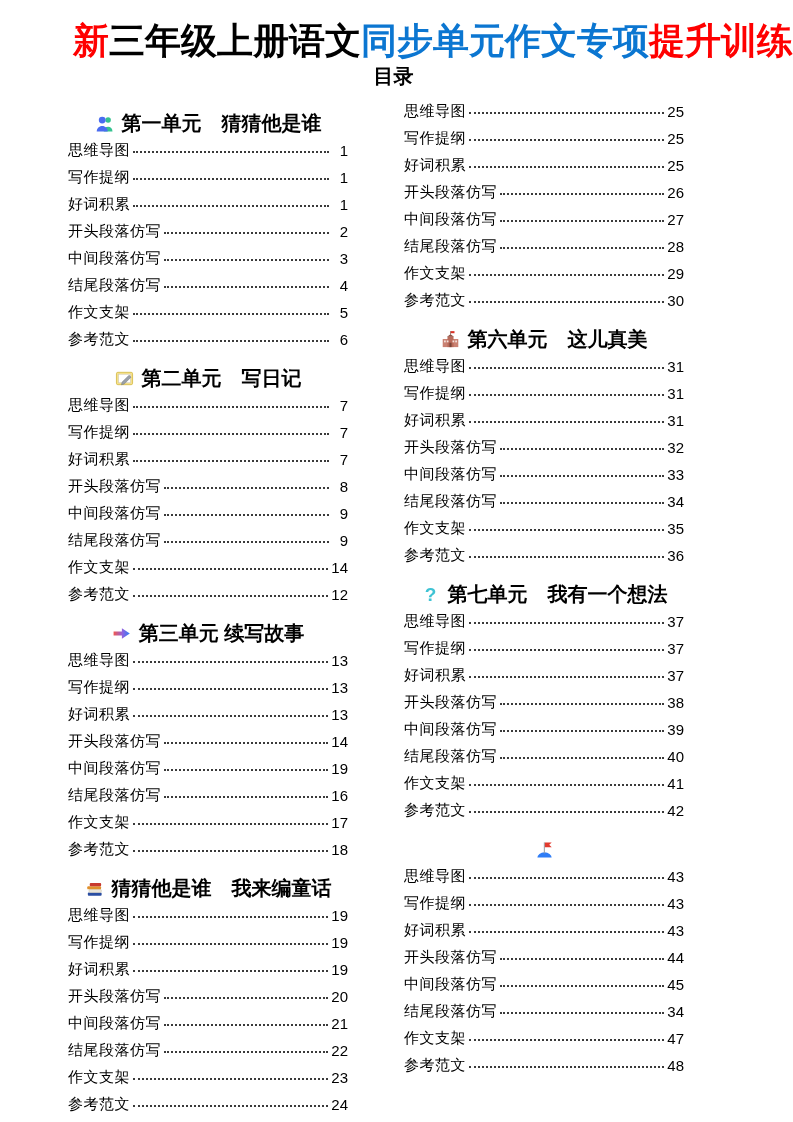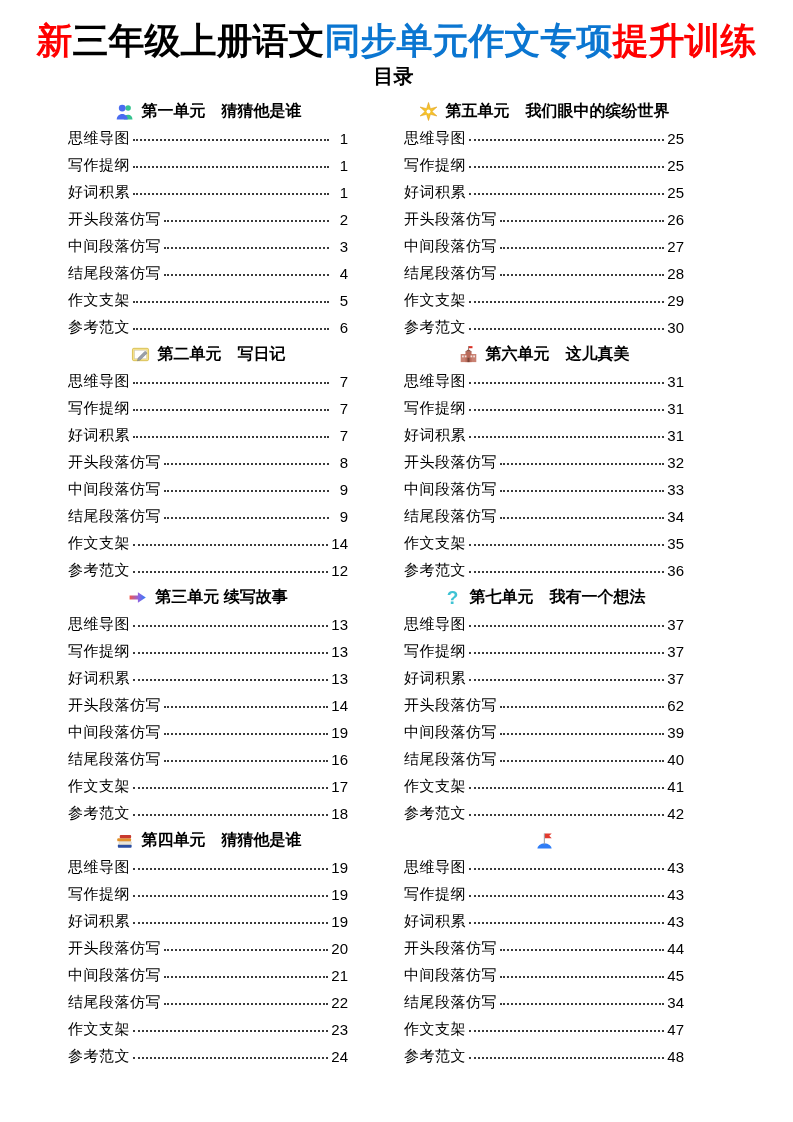--- a/index.html
+++ b/index.html
@@ -3,36 +3,36 @@
 <meta charset="utf-8">
 <style>
   html,body{margin:0;padding:0;}
   body{
     width:793px;height:1122px;background:#ffffff;color:#000;
     font-family:"Liberation Sans","DejaVu Sans",sans-serif;
     overflow:hidden;position:relative;
   }
   .page{padding-top:20px;}
   .title{
-    text-align:center;font-size:36px;font-weight:bold;line-height:1.15;
+    text-align:right;font-size:36px;font-weight:bold;line-height:1.15;
     white-space:nowrap;letter-spacing:0px;margin:0 0 2px 0;
   }
   .subtitle{
     text-align:center;font-size:20px;font-weight:bold;
     font-family:"Liberation Serif","DejaVu Serif",serif;
     margin:0 6px 8px 0;
   }
   .columns{
     display:grid;grid-template-columns:280px 280px;column-gap:56px;
     padding-left:68px;align-items:start;
   }
   .unit{display:block;}
   .unit-header{
     height:27px;display:flex;align-items:center;justify-content:center;
-    gap:8px;font-size:16px;font-weight:bold;white-space:nowrap;
+    gap:8px;font-size:20px;font-weight:bold;white-space:nowrap;margin-top:12px;
   }
   .unit-icon{display:inline-flex;width:19px;height:19px;flex:0 0 auto;}
   .unit-icon svg{width:19px;height:19px;}
   .toc-item{
     height:27px;display:flex;align-items:center;font-size:15px;
   }
   .toc-item .label{white-space:nowrap;letter-spacing:0.5px;}
   .leader{
     flex:1;height:0;border-bottom:2px dotted #3a3a3a;
     margin:0 3px;transform:translateY(1px);
@@ -254,21 +254,21 @@
             <span class="page-num">18</span>
           </div>
         </section>
         <section class="unit">
           <div class="unit-header">
             <span class="unit-icon">
               <svg viewBox="0 0 20 20">
                 <use href="#books-stack-icon"></use>
               </svg>
             </span>
-            <span>第四单元　猜猜他是谁</span>
+            <span>猜猜他是谁　我来编童话</span>
           </div>
           <div class="toc-item">
             <span class="label">思维导图</span>
             <span class="leader"></span>
             <span class="page-num">19</span>
           </div>
           <div class="toc-item">
             <span class="label">写作提纲</span>
             <span class="leader"></span>
             <span class="page-num">19</span>
@@ -300,28 +300,20 @@
           </div>
           <div class="toc-item">
             <span class="label">参考范文</span>
             <span class="leader"></span>
             <span class="page-num">24</span>
           </div>
         </section>
       </div>
     <div class="col">
         <section class="unit">
-          <div class="unit-header">
-            <span class="unit-icon">
-              <svg viewBox="0 0 20 20">
-                <use href="#sparkle-icon"></use>
-              </svg>
-            </span>
-            <span>第五单元　我们眼中的缤纷世界</span>
-          </div>
           <div class="toc-item">
             <span class="label">思维导图</span>
             <span class="leader"></span>
             <span class="page-num">25</span>
           </div>
           <div class="toc-item">
             <span class="label">写作提纲</span>
             <span class="leader"></span>
             <span class="page-num">25</span>
           </div>
@@ -426,21 +418,21 @@
             <span class="page-num">37</span>
           </div>
           <div class="toc-item">
             <span class="label">好词积累</span>
             <span class="leader"></span>
             <span class="page-num">37</span>
           </div>
           <div class="toc-item">
             <span class="label">开头段落仿写</span>
             <span class="leader"></span>
-            <span class="page-num">62</span>
+            <span class="page-num">38</span>
           </div>
           <div class="toc-item">
             <span class="label">中间段落仿写</span>
             <span class="leader"></span>
             <span class="page-num">39</span>
           </div>
           <div class="toc-item">
             <span class="label">结尾段落仿写</span>
             <span class="leader"></span>
             <span class="page-num">40</span>

